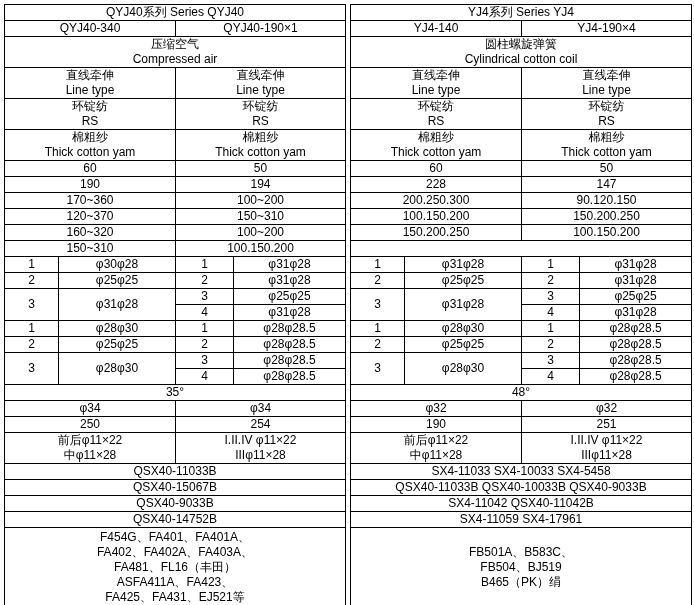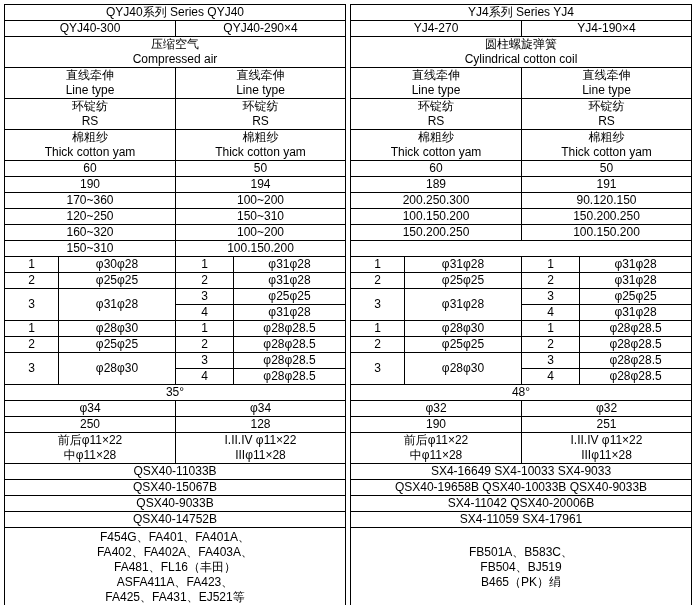--- a/index.html
+++ b/index.html
@@ -53,22 +53,22 @@
       <col style="width:54px">
         <col style="width:117px">
         <col style="width:58px">
         <col style="width:112px">
     </colgroup>
     <tbody>
         <tr>
           <td colspan="4">QYJ40系列 Series QYJ40</td>
         </tr>
         <tr>
-          <td colspan="2">QYJ40-300</td>
-          <td colspan="2">QYJ40-290×4</td>
+          <td colspan="2">QYJ40-340</td>
+          <td colspan="2">QYJ40-190×1</td>
         </tr>
         <tr>
           <td colspan="4">
             <div>压缩空气</div>
             <div>Compressed air</div>
           </td>
         </tr>
         <tr>
           <td colspan="2">
             <div>直线牵伸</div>
@@ -105,21 +105,21 @@
         </tr>
         <tr>
           <td colspan="2">190</td>
           <td colspan="2">194</td>
         </tr>
         <tr>
           <td colspan="2">170~360</td>
           <td colspan="2">100~200</td>
         </tr>
         <tr>
-          <td colspan="2">120~250</td>
+          <td colspan="2">120~370</td>
           <td colspan="2">150~310</td>
         </tr>
         <tr>
           <td colspan="2">160~320</td>
           <td colspan="2">100~200</td>
         </tr>
         <tr>
           <td colspan="2">150~310</td>
           <td colspan="2">100.150.200</td>
         </tr>
@@ -169,21 +169,21 @@
         </tr>
         <tr>
           <td colspan="4">35°</td>
         </tr>
         <tr>
           <td colspan="2">φ34</td>
           <td colspan="2">φ34</td>
         </tr>
         <tr>
           <td colspan="2">250</td>
-          <td colspan="2">128</td>
+          <td colspan="2">254</td>
         </tr>
         <tr>
           <td colspan="2">
             <div>前后φ11×22</div>
             <div>中φ11×28</div>
           </td>
           <td colspan="2">
             <div>I.II.IV φ11×22</div>
             <div>IIIφ11×28</div>
           </td>
@@ -216,21 +216,21 @@
       <col style="width:54px">
         <col style="width:117px">
         <col style="width:58px">
         <col style="width:112px">
     </colgroup>
     <tbody>
         <tr>
           <td colspan="4">YJ4系列 Series YJ4</td>
         </tr>
         <tr>
-          <td colspan="2">YJ4-270</td>
+          <td colspan="2">YJ4-140</td>
           <td colspan="2">YJ4-190×4</td>
         </tr>
         <tr>
           <td colspan="4">
             <div>圆柱螺旋弹簧</div>
             <div>Cylindrical cotton coil</div>
           </td>
         </tr>
         <tr>
           <td colspan="2">
@@ -260,22 +260,22 @@
           <td colspan="2">
             <div>棉粗纱</div>
             <div>Thick cotton yam</div>
           </td>
         </tr>
         <tr>
           <td colspan="2">60</td>
           <td colspan="2">50</td>
         </tr>
         <tr>
-          <td colspan="2">189</td>
-          <td colspan="2">191</td>
+          <td colspan="2">228</td>
+          <td colspan="2">147</td>
         </tr>
         <tr>
           <td colspan="2">200.250.300</td>
           <td colspan="2">90.120.150</td>
         </tr>
         <tr>
           <td colspan="2">100.150.200</td>
           <td colspan="2">150.200.250</td>
         </tr>
         <tr>
@@ -344,27 +344,27 @@
           <td colspan="2">
             <div>前后φ11×22</div>
             <div>中φ11×28</div>
           </td>
           <td colspan="2">
             <div>I.II.IV φ11×22</div>
             <div>IIIφ11×28</div>
           </td>
         </tr>
         <tr>
-          <td colspan="4">SX4-16649 SX4-10033 SX4-9033</td>
-        </tr>
-        <tr>
-          <td colspan="4">QSX40-19658B QSX40-10033B QSX40-9033B</td>
-        </tr>
-        <tr>
-          <td colspan="4">SX4-11042 QSX40-20006B</td>
+          <td colspan="4">SX4-11033 SX4-10033 SX4-5458</td>
+        </tr>
+        <tr>
+          <td colspan="4">QSX40-11033B QSX40-10033B QSX40-9033B</td>
+        </tr>
+        <tr>
+          <td colspan="4">SX4-11042 QSX40-11042B</td>
         </tr>
         <tr>
           <td colspan="4">SX4-11059 SX4-17961</td>
         </tr>
         <tr>
           <td colspan="4">
             <div>FB501A、B583C、</div>
             <div>FB504、BJ519</div>
             <div>B465（PK）绢</div>
           </td>

